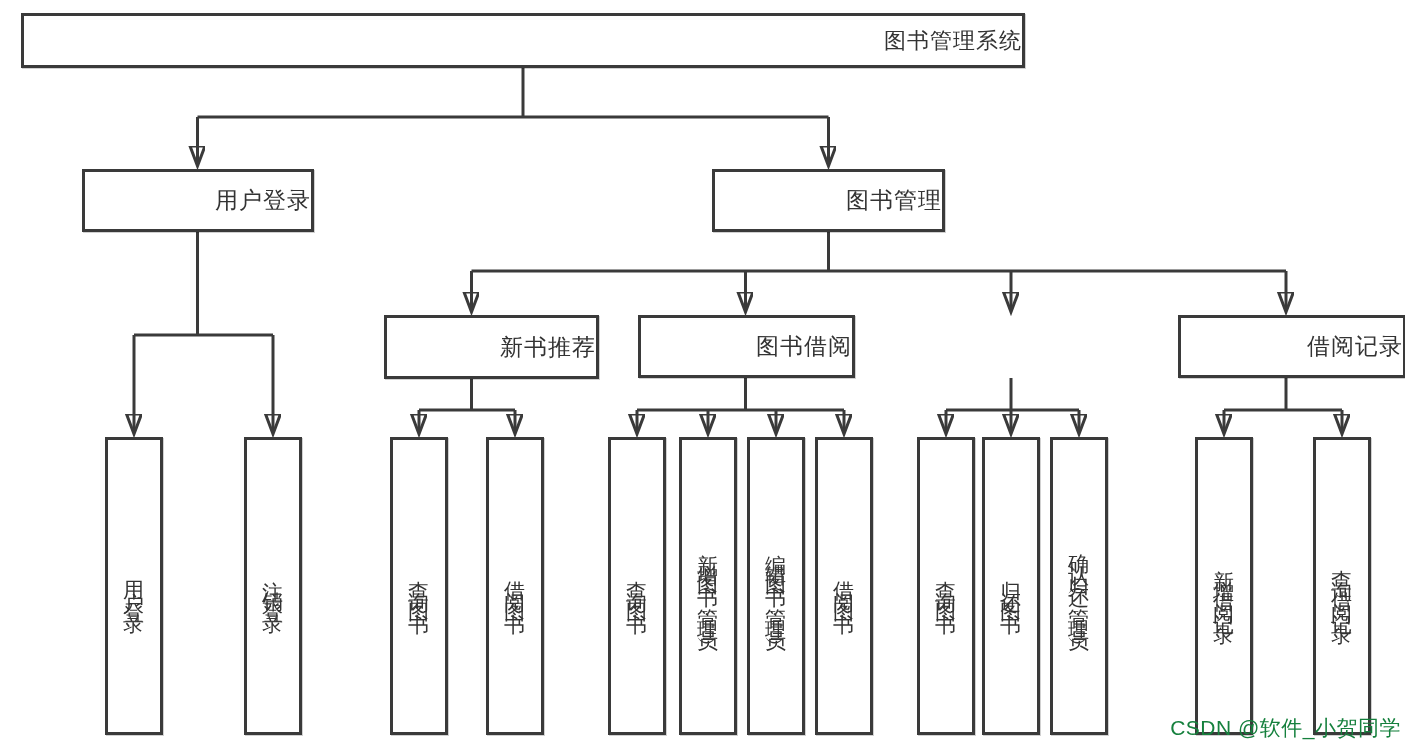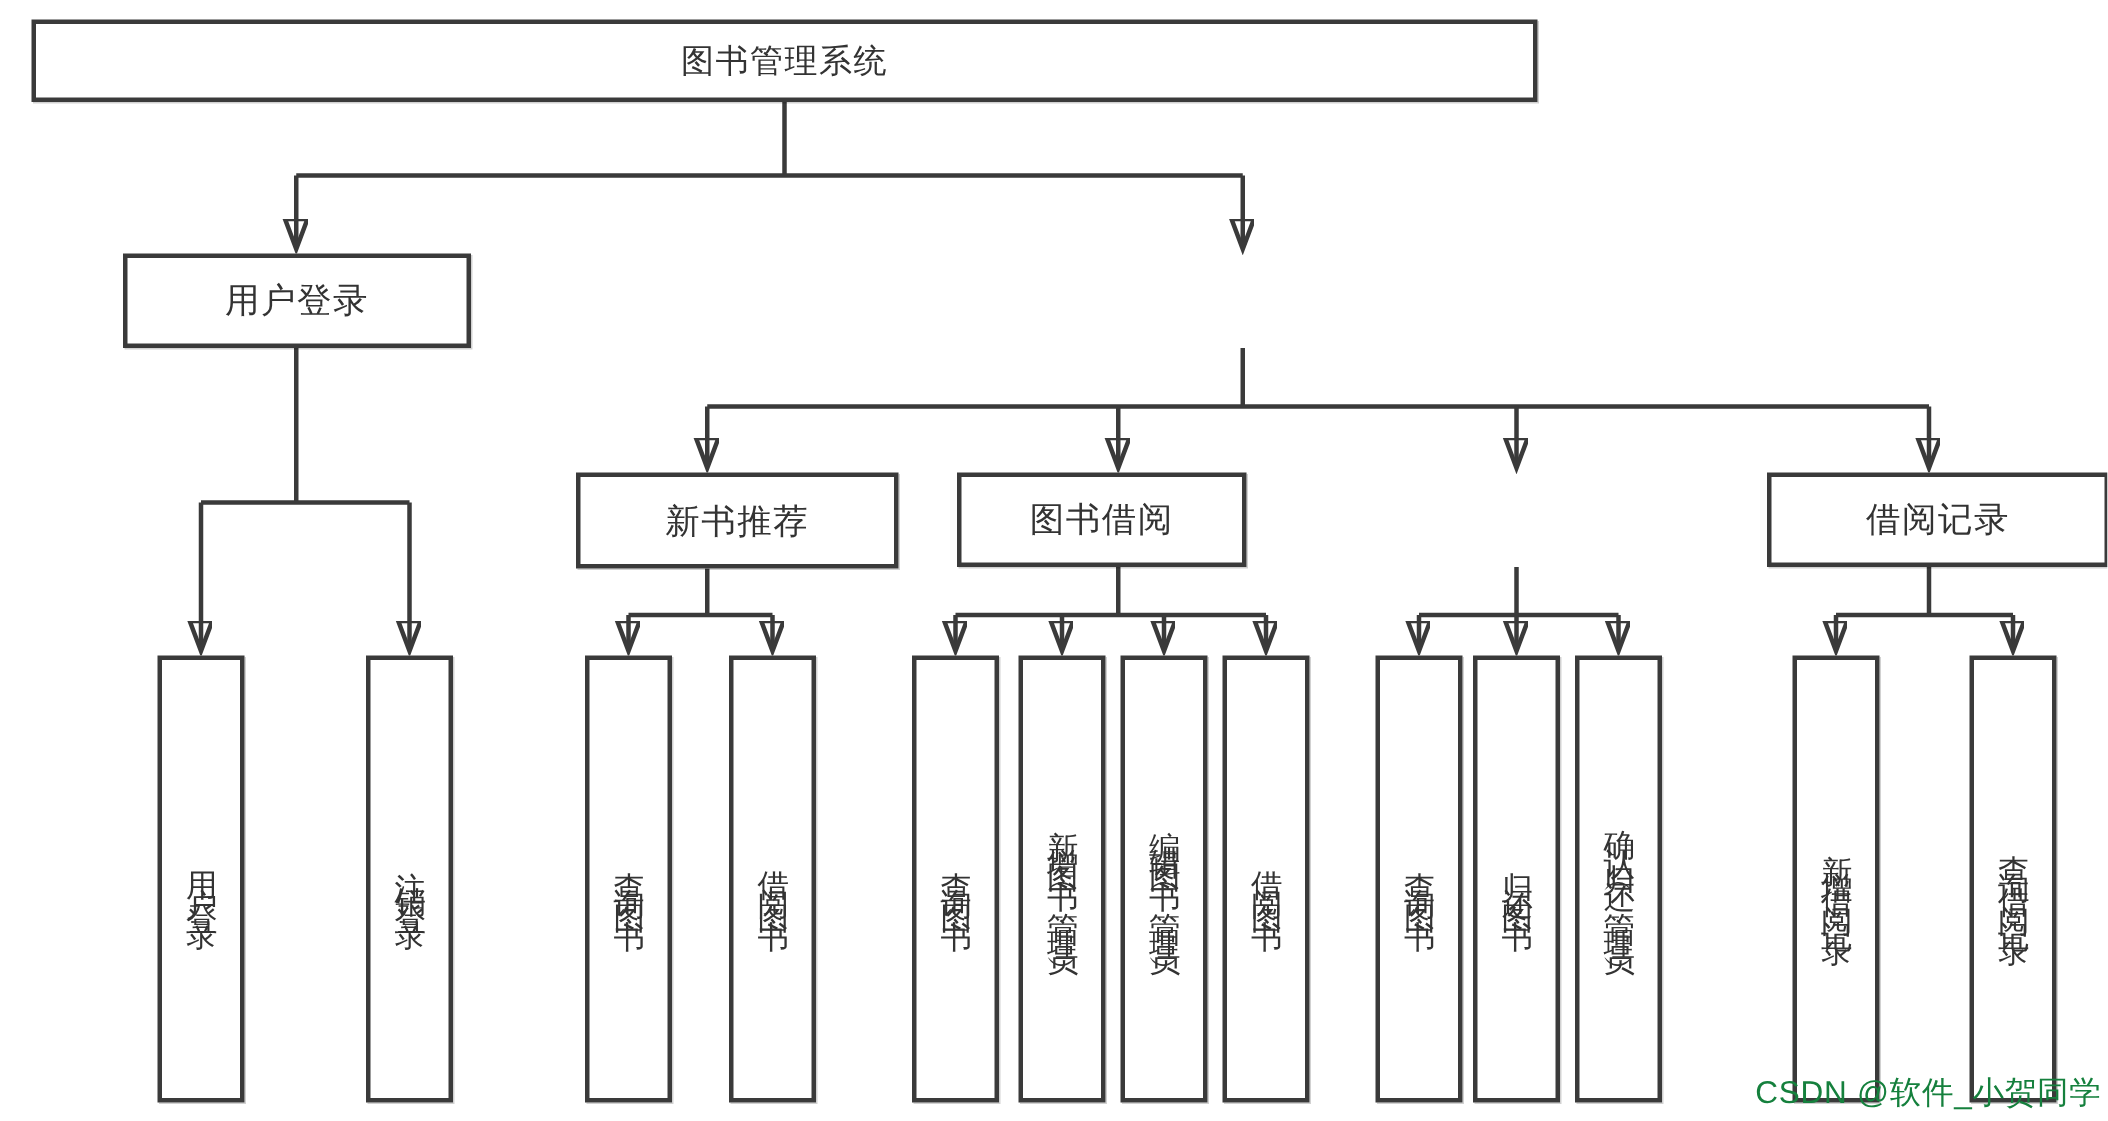--- a/index.html
+++ b/index.html
@@ -27,21 +27,21 @@
     stroke-width: 3;
     fill: none;
   }
   .node {
     position: absolute;
     box-sizing: border-box;
     background: #ffffff;
     border: 3px solid #3a3a3a;
     display: flex;
     align-items: center;
-    justify-content: center;
+    justify-content: flex-end;
     z-index: 2;
     box-shadow: 1px 1px 0 rgba(0,0,0,0.18);
   }
   .node .label {
     color: #333333;
     font-size: 23px;
     letter-spacing: 1px;
     white-space: nowrap;
   }
   .node.root .label { font-size: 22px; }
@@ -131,25 +131,28 @@
     <path d="M1342,410 L1342,432" marker-end="url(#arrow)"></path>
   </svg>
 
   <div class="node root" style="left:21px; top:13px; width:1004px; height:55px;">
     <span class="label">图书管理系统</span>
   </div>
 
   <div class="node" style="left:82px; top:169px; width:232px; height:63px;">
     <span class="label">用户登录</span>
   </div>
+  <div class="node" style="left:712px; top:169px; width:233px; height:63px;">
+    <span class="label">图书管理</span>
+  </div>
 
   <div class="node" style="left:384px; top:315px; width:215px; height:64px;">
     <span class="label">新书推荐</span>
   </div>
-  <div class="node" style="left:638px; top:315px; width:193px; height:63px;">
+  <div class="node" style="left:638px; top:315px; width:217px; height:63px;">
     <span class="label">图书借阅</span>
   </div>
   <div class="node" style="left:1178px; top:315px; width:228px; height:63px;">
     <span class="label">借阅记录</span>
   </div>
 
   <div class="leaf" style="left:105px;">
     <span class="vlabel">用户登录</span>
   </div>
   <div class="leaf" style="left:244px;">

